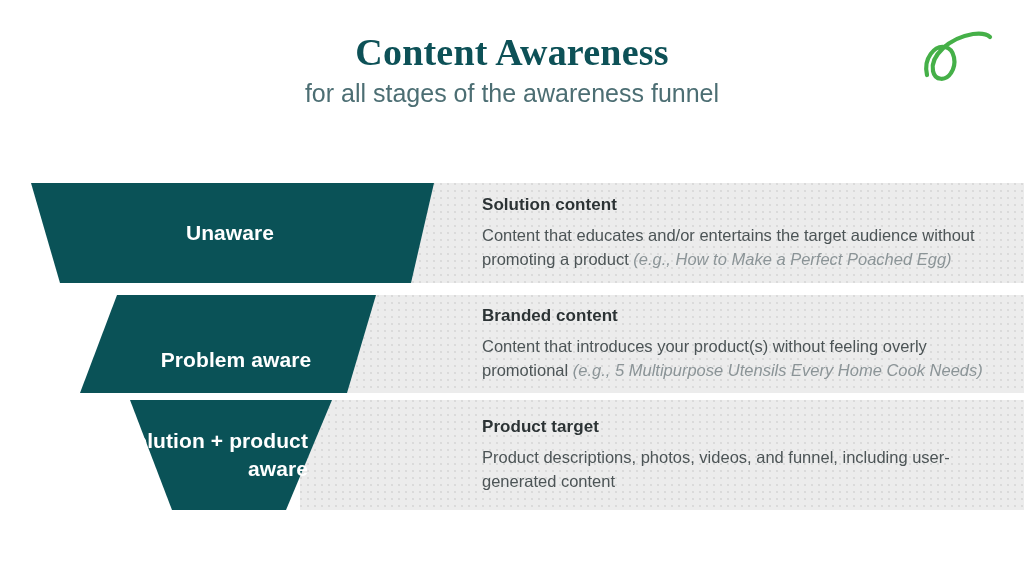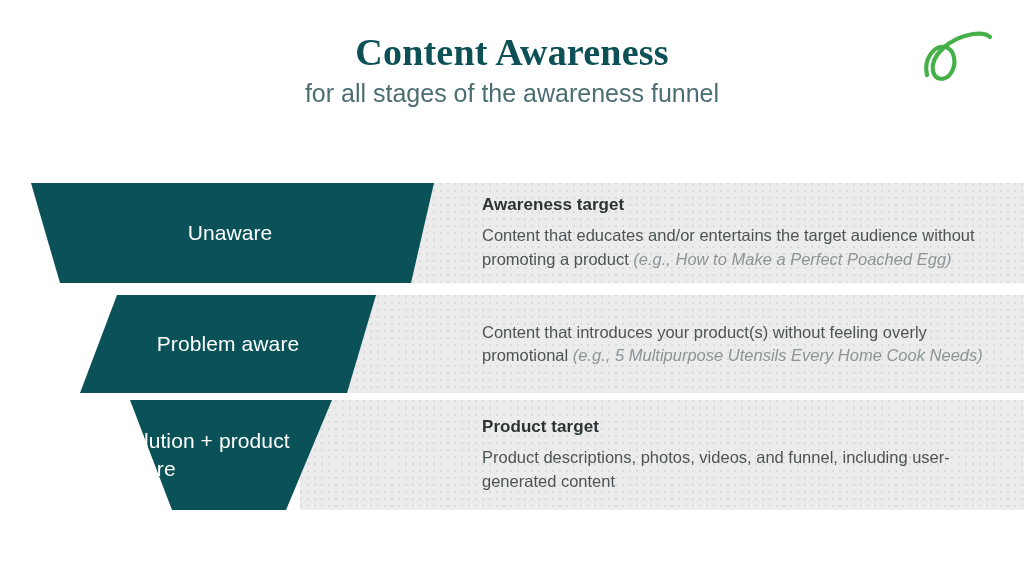--- a/index.html
+++ b/index.html
@@ -83,24 +83,24 @@
     background: #0a5257;
   }
   .stage-label {
     position: absolute;
     top: 0;
     height: 100%;
     display: flex;
     align-items: center;
     justify-content: center;
     color: #ffffff;
-    font-weight: normal;
+    font-weight: bold;
     font-size: 21px;
     line-height: 1.32;
-    text-align: left;
+    text-align: right;
     letter-spacing: 0.1px;
     pointer-events: none;
   }
   .desc {
     position: absolute;
     top: 0;
     height: 100%;
     display: flex;
     flex-direction: column;
     justify-content: center;
@@ -129,21 +129,21 @@
   #row-1 .band  { left: 300px; width: 724px; }
   #row-1 .trap  { left: 30px;  width: 404px;
                   clip-path: polygon(1px 0, 404px 0, 381px 100px, 30px 100px); }
   #row-1 .stage-label { left: 60px; width: 340px; }
   #row-1 .desc  { left: 482px; width: 540px; }
 
   #row-2 { top: 295px; height: 98px; }
   #row-2 .band  { left: 300px; width: 724px; }
   #row-2 .trap  { left: 80px;  width: 296px;
                   clip-path: polygon(37px 0, 296px 0, 267px 98px, 0px 98px); }
-  #row-2 .stage-label { left: 98px; width: 260px; }
+  #row-2 .stage-label { left: 106px; width: 260px; margin-top: 16px; }
   #row-2 .desc  { left: 482px; width: 540px; }
 
   #row-3 { top: 400px; height: 110px; }
   #row-3 .band  { left: 300px; width: 724px; }
   #row-3 .trap  { left: 110px; width: 222px;
                   clip-path: polygon(20px 0, 222px 0, 176px 110px, 62px 110px); }
   #row-3 .stage-label { left: 118px; width: 190px; }
   #row-3 .desc  { left: 482px; width: 540px; }
 </style>
 </head>
@@ -159,32 +159,33 @@
         <path d="M6 47 C2 30, 14 17, 24 19 C34 21, 36 36, 30 45 C25 53, 14 53, 12 43 C9 28, 28 10, 52 6 C60 5, 66 6, 69 9" fill="none" stroke="#45b048" stroke-width="4.2" stroke-linecap="round" stroke-linejoin="round"></path>
       </svg>
     </div>
   </div>
 
   <div class="row" id="row-1">
     <div class="band"></div>
     <div class="trap"></div>
     <div class="stage-label">Unaware</div>
     <div class="desc">
-      <div class="desc-heading">Awareness target</div>
+      <div class="desc-heading">Solution content</div>
       <div class="desc-body">
         <span>Content that educates and/or entertains the target audience without promoting a product </span><span class="eg">(e.g., How to Make a Perfect Poached Egg)</span>
       </div>
     </div>
   </div>
 
   <div class="row" id="row-2">
     <div class="band"></div>
     <div class="trap"></div>
     <div class="stage-label">Problem aware</div>
     <div class="desc">
+      <div class="desc-heading">Branded content</div>
       <div class="desc-body">
         <span>Content that introduces your product(s) without feeling overly promotional </span><span class="eg">(e.g., 5 Multipurpose Utensils Every Home Cook Needs)</span>
       </div>
     </div>
   </div>
 
   <div class="row" id="row-3">
     <div class="band"></div>
     <div class="trap"></div>
     <div class="stage-label">Solution + product aware</div>

